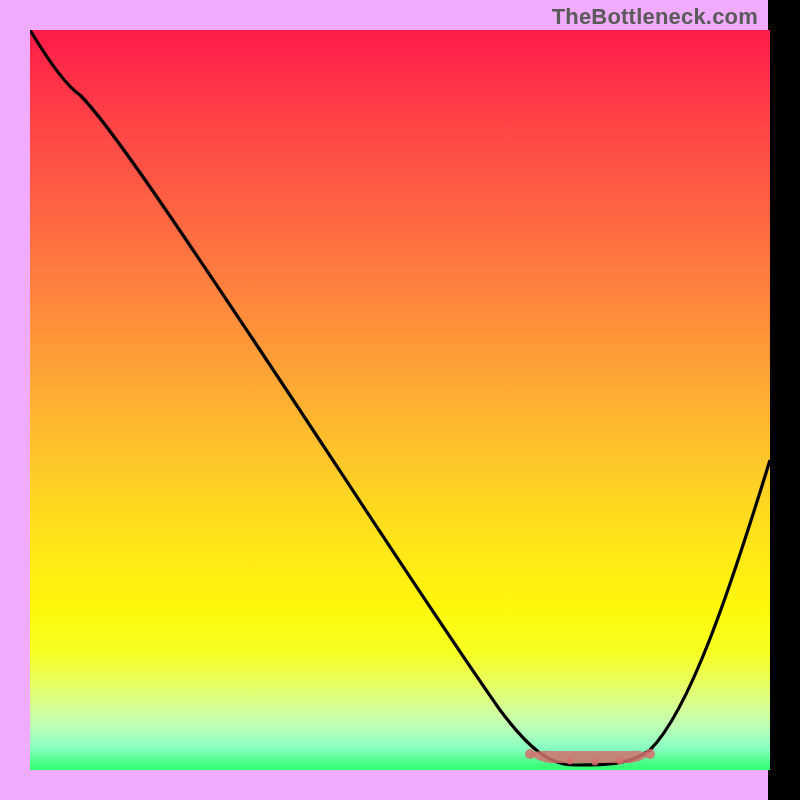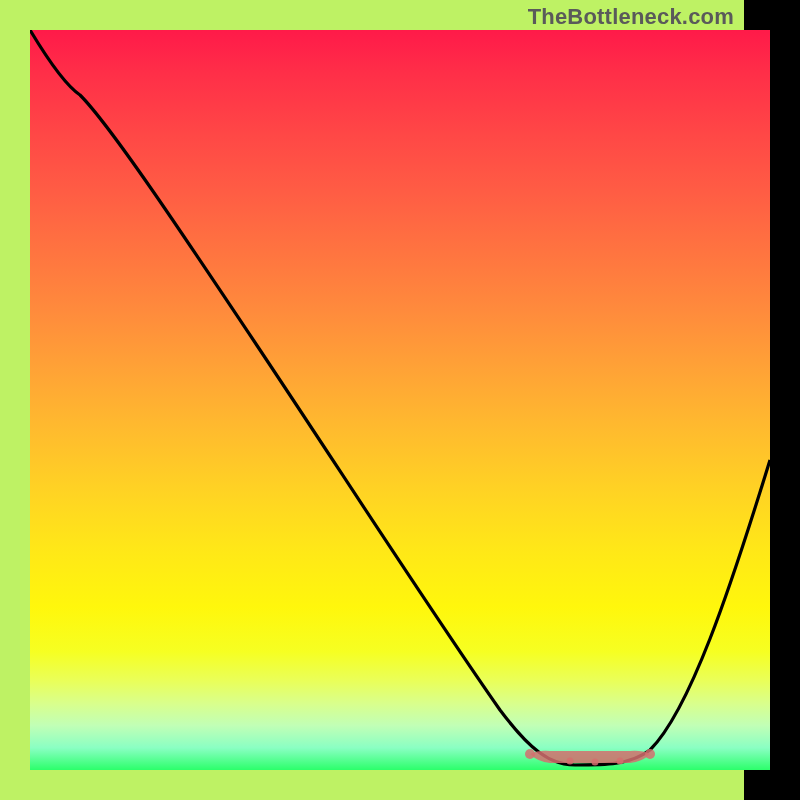--- a/index.html
+++ b/index.html
@@ -8,21 +8,22 @@
     width: 800px;
     height: 800px;
     background: #000;
     overflow: hidden;
     font-family: Arial, Helvetica, sans-serif;
   }
   .frame {
     position: relative;
     width: 744px;
     height: 800px;
-    background: #bef264;
+    background: #f0abfc;
+    padding-left: 24px;
   }
   .watermark {
     position: absolute;
     top: 4px;
     right: 10px;
     font-size: 22px;
     font-weight: 600;
     color: #5a5a5a;
     letter-spacing: 0.2px;
     z-index: 5;

